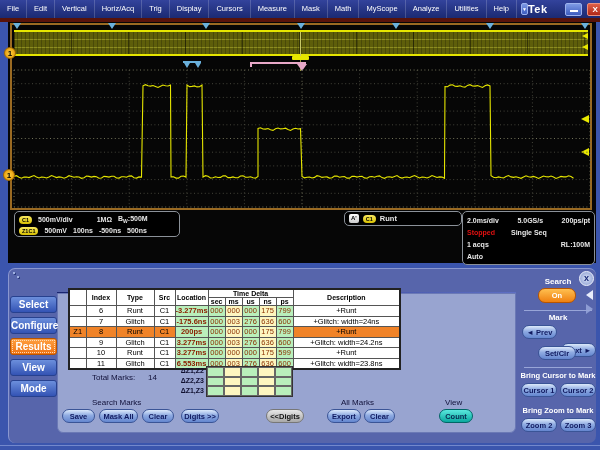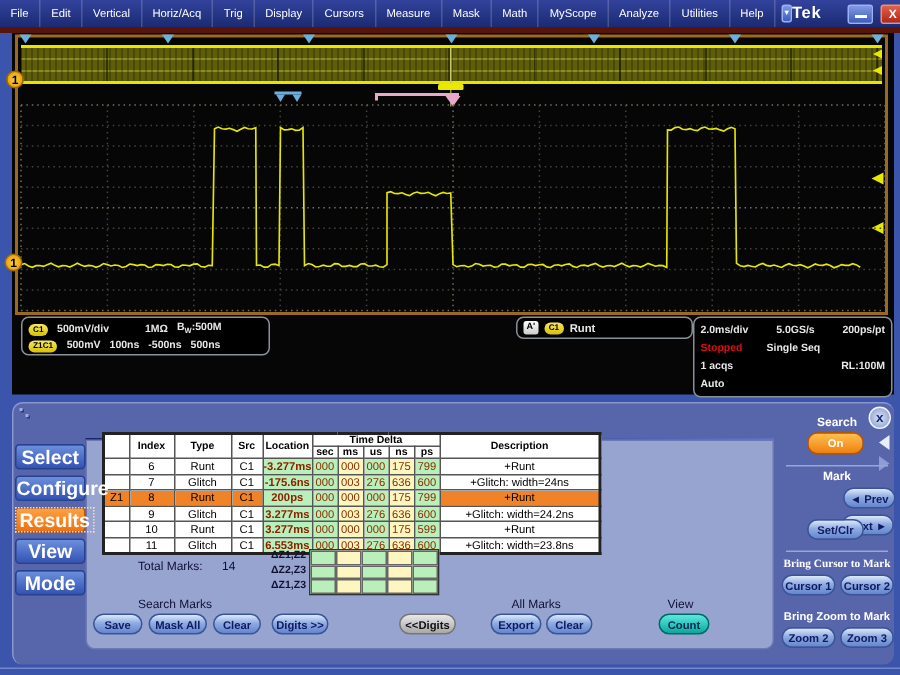--- a/index.html
+++ b/index.html
@@ -83,21 +83,21 @@
   #grip i { position:absolute; width:2px; height:2px; background:#9fb0e0; box-shadow:1px 1px 0 #2d3c7e; }
   #grip i:nth-child(2){ left:4px; top:4px; }
   #dlg-title { left:57px; top:292px; width:459px; height:17px;
     background:linear-gradient(90deg,#18246e,#5e6fc4); color:#fff; font-weight:bold;
     font-size:9.5px; line-height:17px; padding-left:8px; z-index:11; }
   #dlg-panel { left:57px; top:293px; width:459px; height:140px; background:#98a4d0;
     border:1px solid #6b79b5; border-radius:0 0 6px 6px; z-index:11; }
 
   .tab { position:absolute; left:10px; width:47px; height:17px; border-radius:3px;
     background:linear-gradient(#6c8fdc,#3353b4); border:1px solid #27418f; color:#fff;
-    font-size:13px; font-weight:bold; text-align:center; line-height:16px; z-index:12; }
+    font-size:10px; font-weight:bold; text-align:center; line-height:16px; z-index:12; }
   .tab.active { background:linear-gradient(#ffa040,#ef7212); border:1px solid #b85500; }
   .tab.active span { outline:1px dotted #ffd9b0; padding:0 2px; }
 
   
   #mark-table { position:absolute; left:68px; top:288px; border-collapse:collapse;
     background:#fff; font-size:7.5px; z-index:12; border:2px solid #222; }
   #mark-table th, #mark-table td { border:1px solid #555; padding:0; text-align:center;
     white-space:nowrap; overflow:hidden; }
   #mark-table th { font-size:7px; height:8px; }
   th.unit { font-size:6px; font-weight:bold; height:7px; }
@@ -422,25 +422,25 @@
 <div class="dlg-label" style="left:445px; top:398px;">View</div>
 <div class="pill pill-teal" style="left:439px; top:409px; width:34px;">Count</div>
 
 <div class="side-label" style="left:536px; top:277px; width:44px;">Search</div>
 <div class="pill pill-orange" style="left:538px; top:288px; width:38px; height:15px;">On</div>
 <div id="close-btn" class="abs">x</div>
 <div id="panel-arrow-left" class="abs"></div>
 <div id="panel-arrow-right" class="abs"></div>
 <div class="side-sep" style="top:310px;"></div>
 <div class="side-label" style="left:536px; top:313px; width:44px;">Mark</div>
-<div class="pill" style="left:522px; top:325px; width:35px;margin-left:40px;">◄ Prev</div>
+<div class="pill" style="left:522px; top:325px; width:35px;">◄ Prev</div>
 <div class="pill" style="left:561px; top:343px; width:35px;">Next ►</div>
 <div class="pill" style="left:538px; top:346px; width:38px;">Set/Clr</div>
 <div class="side-sep" style="top:367px;"></div>
-<div class="side-label" style="left:516px; top:371px; width:84px; font-size:7.5px;font-family:Liberation Serif, serif;">Bring Cursor to Mark</div>
+<div class="side-label" style="left:516px; top:371px; width:84px; font-size:7.5px;">Bring Cursor to Mark</div>
 <div class="pill" style="left:521px; top:383px; width:36px;">Cursor 1</div>
 <div class="pill" style="left:560px; top:383px; width:36px;">Cursor 2</div>
 <div class="side-label" style="left:516px; top:406px; width:84px; font-size:7.5px;">Bring Zoom to Mark</div>
 <div class="pill" style="left:521px; top:418px; width:36px;">Zoom 2</div>
 <div class="pill" style="left:560px; top:418px; width:36px;">Zoom 3</div>
 
 <div id="bottom-line" class="abs"></div>
 
 <div class="mark-tri" style="left: 13px;"></div>
 <div class="mark-tri" style="left: 108px;"></div>

